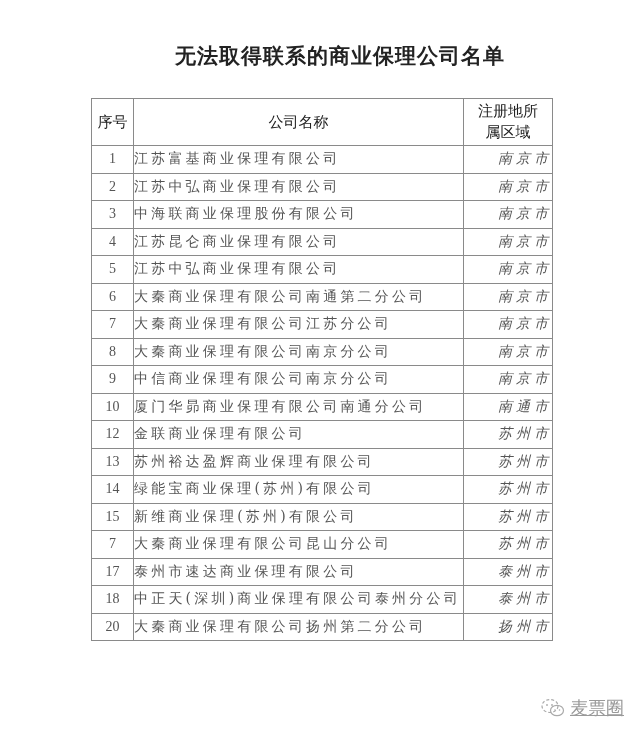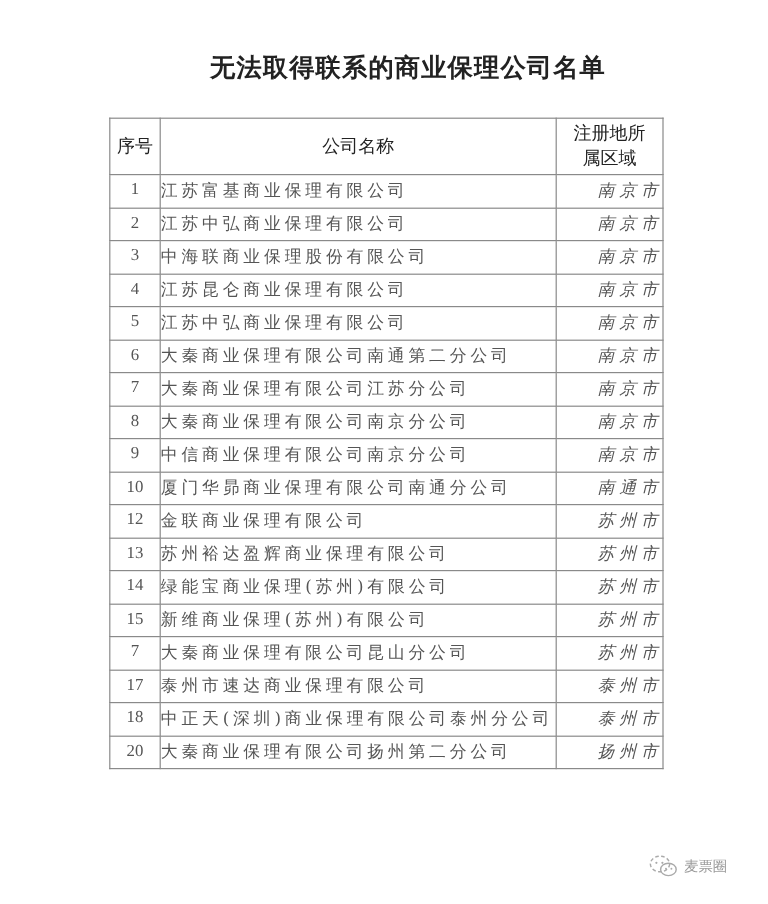--- a/index.html
+++ b/index.html
@@ -11,22 +11,22 @@
   table.list { position: absolute; top: 98px; left: 91px; width: 461px;
                border-collapse: collapse; table-layout: fixed; }
   table.list th, table.list td { border: 1px solid #8a8a8a; padding: 0; }
   table.list th { height: 46px; font-weight: normal; font-size: 15px; color: #222;
                   font-family: "DejaVu Sans", sans-serif; text-align: center; line-height: 21px; }
   table.list td { height: 26.5px; font-size: 14px; color: #555; }
   col.c-no { width: 42px; } col.c-name { width: 330px; } col.c-region { width: 89px; }
   td.no { text-align: center; color: #222; font-family: "Liberation Serif", serif; font-size: 16px; }
   td.name { padding-left: 8px; letter-spacing: 3.2px; white-space: nowrap; }
   td.region { text-align: right; letter-spacing: 4px; font-style: italic; }
-  .watermark { position: absolute; left: 540px; top: 712px; display: flex; align-items: center;
-               color: #9a9a9a; font-family: "DejaVu Sans", sans-serif; font-size: 12px; }
+  .watermark { position: absolute; left: 540px; top: 696px; display: flex; align-items: center;
+               color: #9a9a9a; font-family: "DejaVu Sans", sans-serif; font-size: 18px; text-decoration: underline; }
   .wm-icon { width: 26px; height: 20px; margin-right: 4px; }
 </style>
 </head>
 <body>
 
 <div class="title">无法取得联系的商业保理公司名单</div>
 
 <table class="list">
   <colgroup>
       <col class="c-no">

